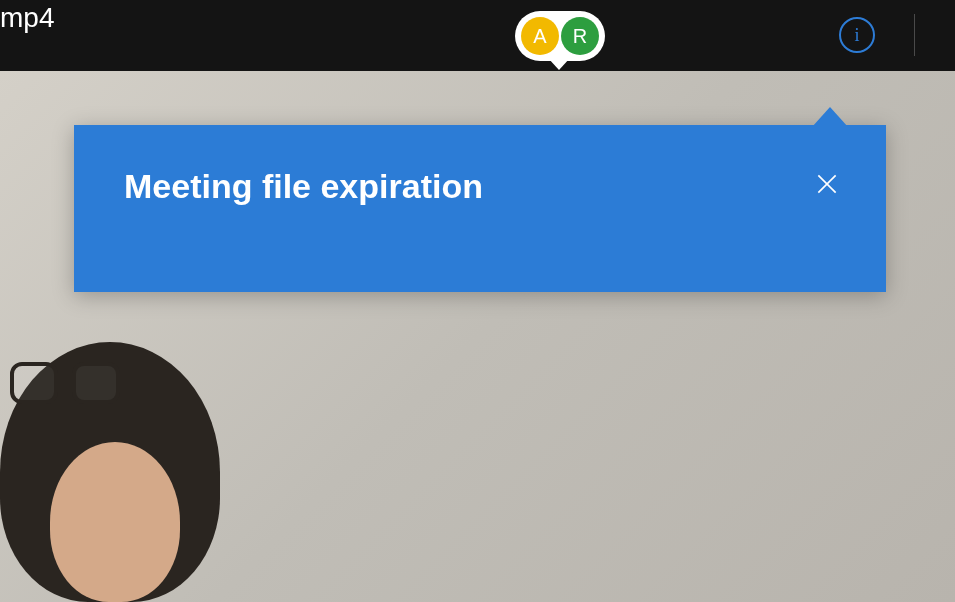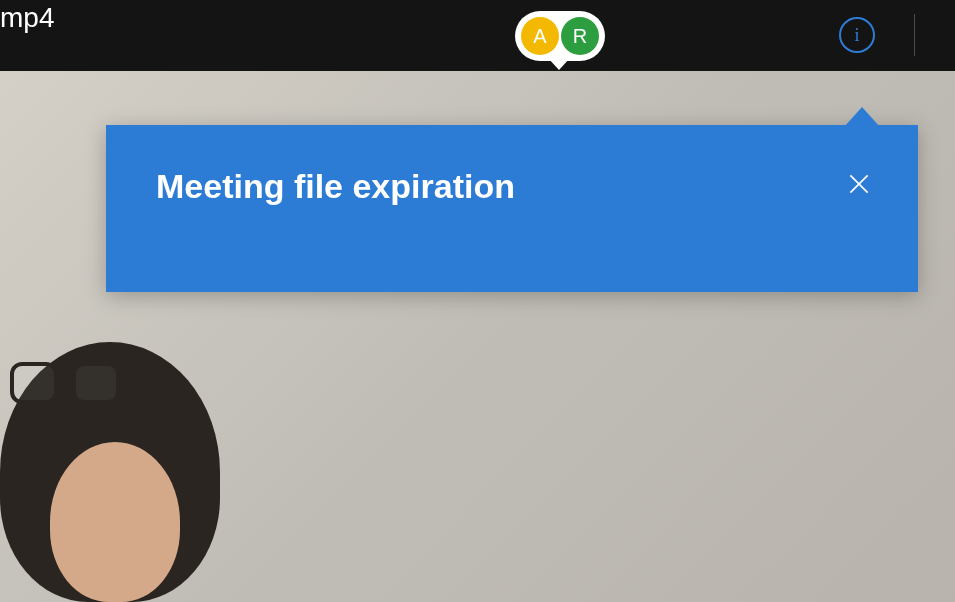--- a/index.html
+++ b/index.html
@@ -157,21 +157,20 @@
     }
     .callout {
       position: absolute;
       left: 74px;
       top: 125px;
       width: 812px;
       background: #2c7cd6;
       color: #ffffff;
       padding: 42px 50px 48px 50px;
       box-shadow: 0 4px 20px rgba(0,0,0,0.25);
-      margin-left: 32px;
     }
     .callout-beak {
       position: absolute;
       top: -18px;
       right: 38px;
       width: 0;
       height: 0;
       border-left: 18px solid transparent;
       border-right: 18px solid transparent;
       border-bottom: 20px solid #2c7cd6;

